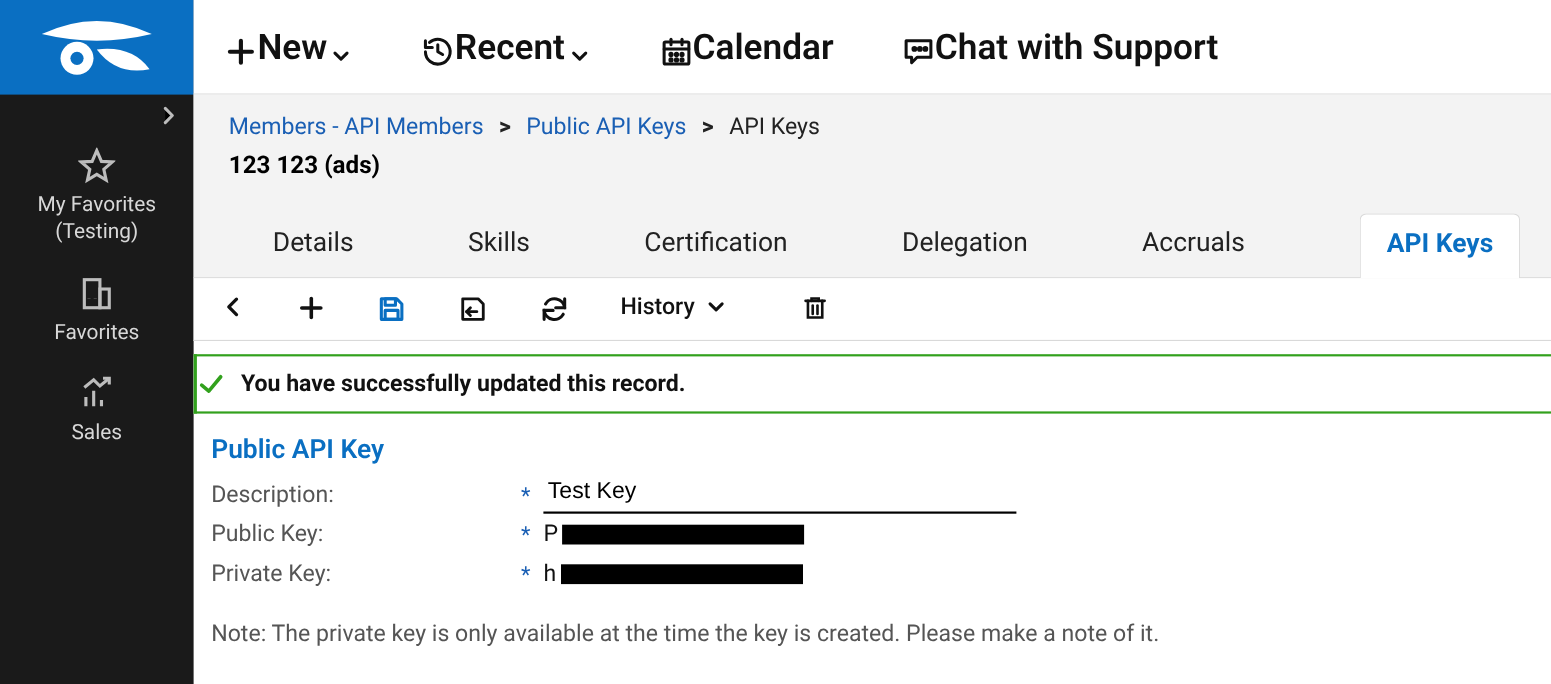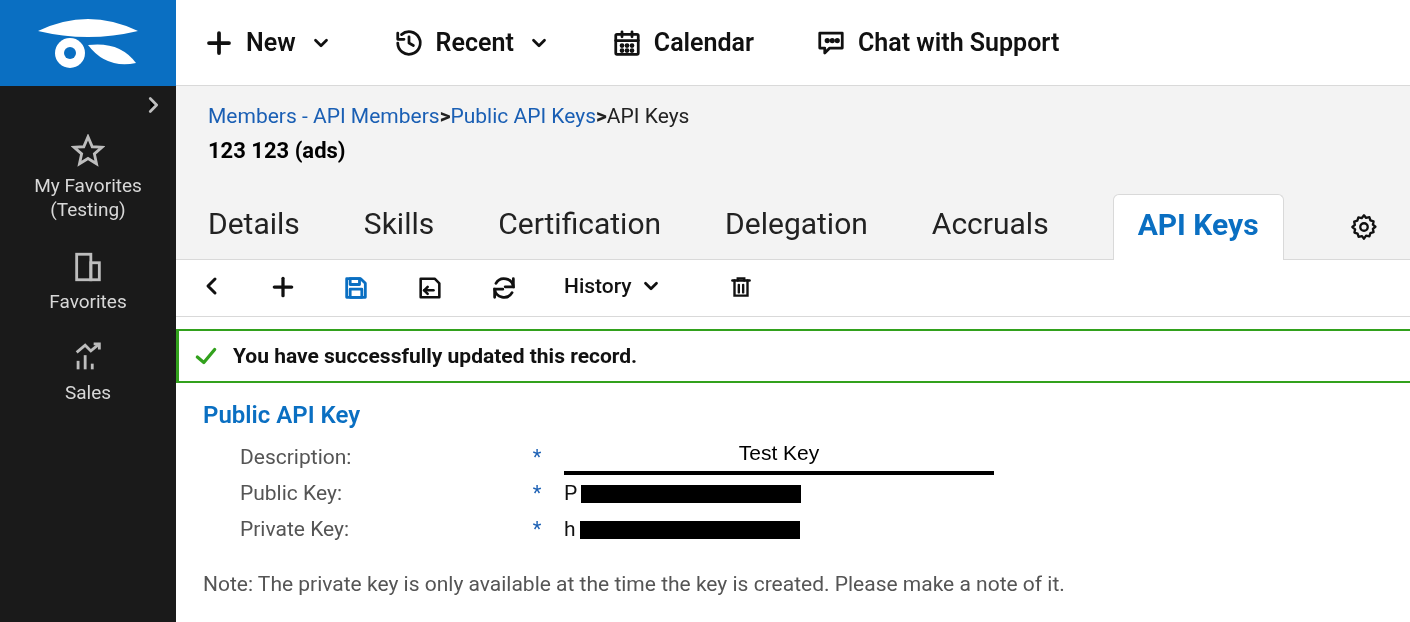--- a/index.html
+++ b/index.html
@@ -68,38 +68,38 @@
     height: 86px;
     display: flex;
     align-items: center;
     gap: 62px;
     padding: 0 28px;
     border-bottom: 1px solid #d9d9d9;
     background: #fff;
   }
   .tb-item {
     display: flex;
-    align-items: center;
-    gap: 12px;
-    font-size: 25px;
+    align-items: flex-end;
+    font-size: 32px;
     font-weight: 600;
     color: #111;
     cursor: pointer;
   }
   .tb-item svg { stroke: #111; fill: none; }
   .tb-chev { margin-left: 2px; }
   
   .header-area {
     background: #f3f3f3;
     border-bottom: 1px solid #d9d9d9;
     padding: 18px 32px 0 32px;
   }
   .breadcrumb {
     display: flex;
     align-items: center;
+    gap: 14px;
     font-size: 21px;
   }
   .breadcrumb a { color: #1a5fb4; text-decoration: none; }
   .bc-sep { font-weight: 800; color: #222; }
   .bc-last { color: #222; }
   .record-title {
     font-size: 22px;
     font-weight: 700;
     margin-top: 10px;
     color: #000000;
@@ -107,25 +107,26 @@
   
   .tabs {
     display: flex;
     align-items: flex-end;
     gap: 64px;
     margin-top: 30px;
     position: relative;
     padding-bottom: 0;
   }
   .tab {
-    font-size: 30px;
+    font-size: 24px;
     color: #222;
     padding: 12px 0 18px 0;
     cursor: pointer;
     white-space: nowrap;
+    margin-left: 40px;
   }
   .tab.active {
     color: #0a6fc2;
     font-weight: 700;
     background: #fff;
     border: 1px solid #d9d9d9;
     border-bottom: none;
     border-top-left-radius: 6px;
     border-top-right-radius: 6px;
     padding: 12px 24px 18px 24px;
@@ -148,51 +149,49 @@
   }
   .toolbar .tbtn { cursor: pointer; display:flex; align-items:center; gap:8px; }
   .toolbar svg { display:block; }
   .history-label { font-size: 21px; font-weight: 500; }
   
   .banner {
     margin: 12px 0 0 0;
     border: 2px solid #32a11d;
     border-right: none;
     border-left-width: 3px;
-    padding: 12px 14px;
+    padding: 12px 0;
     display: flex;
     align-items: center;
     gap: 14px;
     background: #fff;
   }
   .banner .msg { font-size: 21px; font-weight: 700; color: #111; }
   
   .section {
-    padding: 18px 24px 0 27px;
+    padding: 18px 24px 0 16px;
   }
   .section-title { color: #0a6fc2; font-size: 24px; font-weight: 600; margin-bottom: 10px; }
   .form-row {
     display: grid;
     grid-template-columns: 270px 30px 1fr;
     align-items: center;
-    column-gap: 12px;
+    column-gap: 1px;
     min-height: 36px;
-    margin-left: 37px;
   }
   .form-label { font-size: 21px; color: #555; }
   .req { color: #1a5fb4; font-size: 20px; text-align: center; }
   .input-text {
     font-size: 21px;
     border: none;
-    border-bottom: 4px solid #000000;
+    border-bottom: 2px solid #000000;
     padding: 2px 4px 6px 4px;
     width: 430px;
     outline: none;
     background: transparent;
-    text-align: center;
   }
   .masked-value {
     display: inline-flex;
     align-items: baseline;
     gap: 4px;
     font-size: 21px;
   }
   .black-bar {
     display: inline-block;
     background: #000;

